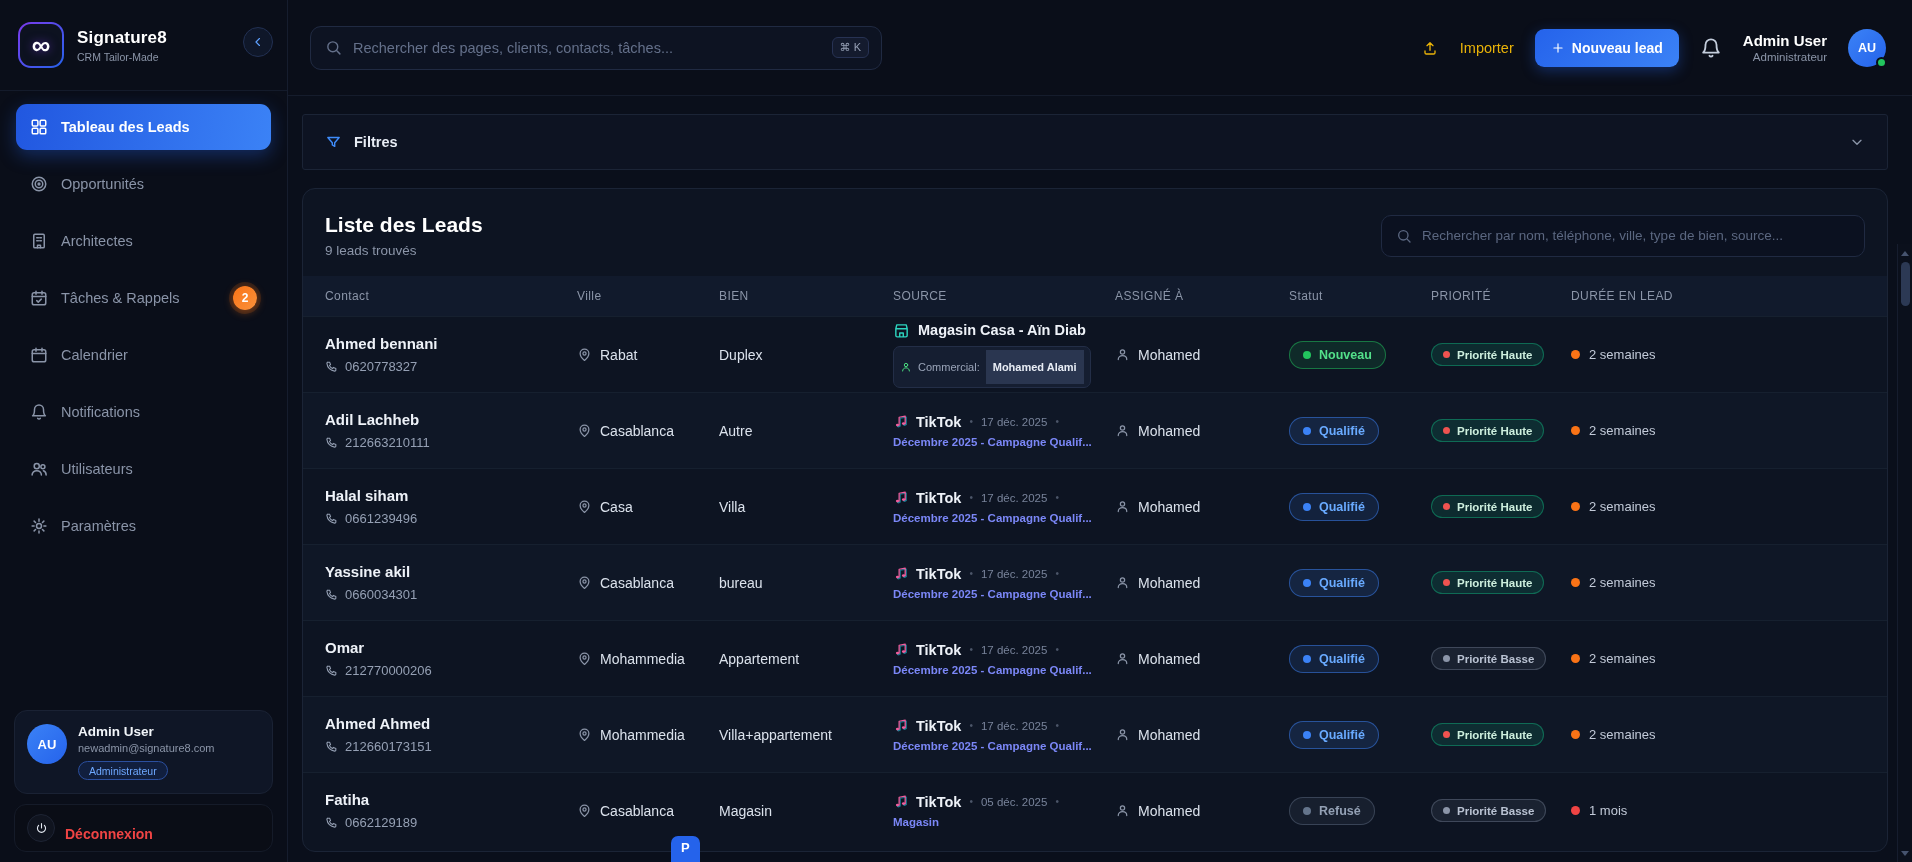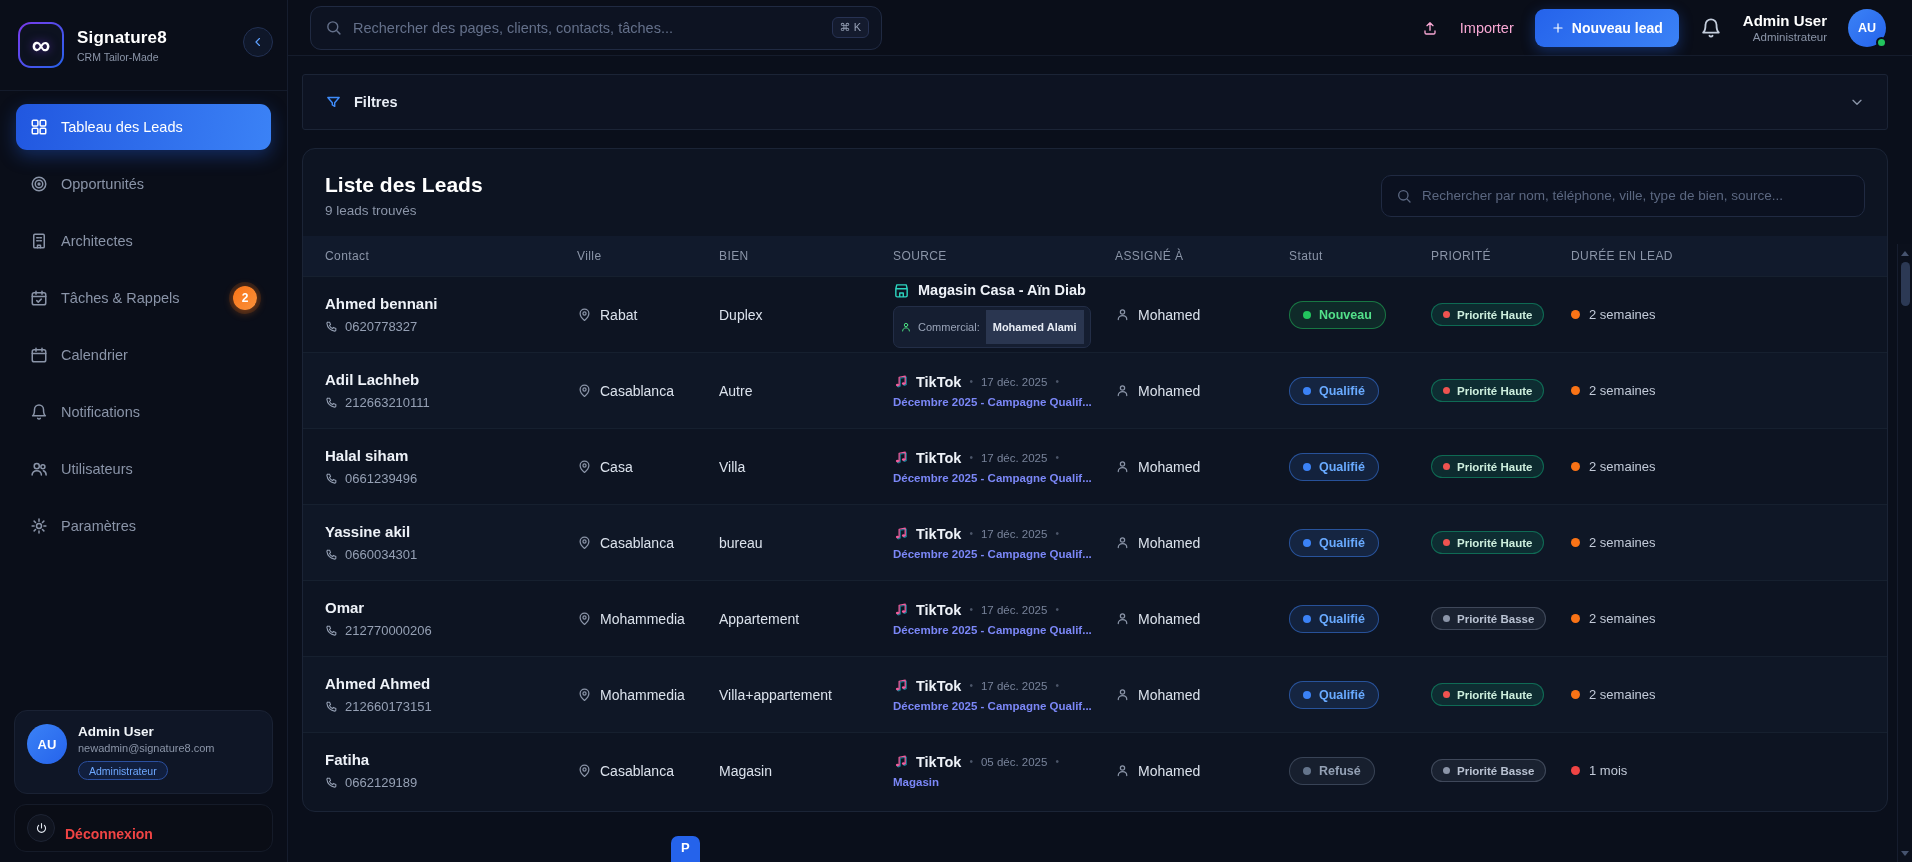--- a/index.html
+++ b/index.html
@@ -17,43 +17,43 @@
 .logo{width:46px;height:46px;border-radius:13px;border:2px solid transparent;background:linear-gradient(#0d1220,#0d1220) padding-box,linear-gradient(135deg,#7c3aed,#2563eb) border-box;display:flex;align-items:center;justify-content:center;flex-shrink:0}
 .logo-glyph{font-size:26px;font-weight:700;color:#fff;line-height:1;text-shadow:0 0 10px rgba(124,58,237,.6)}
 .brand-name{font-size:17px;font-weight:700;color:#fff;letter-spacing:.2px}
 .brand-tagline{font-size:10.5px;color:#8b95a8;margin-top:3px}
 .collapse-btn{position:absolute;right:14px;top:27px;width:30px;height:30px;border-radius:50%;background:#0f1729;border:1px solid #223052;color:#5ea0ff;display:flex;align-items:center;justify-content:center;cursor:pointer}
 .collapse-btn [data-icon]{width:14px;height:14px}
 
 .nav{flex:1;padding:13px 16px 0;overflow:hidden}
 .nav-item{display:flex;align-items:center;gap:13px;height:46px;padding:0 14px;border-radius:11px;color:#8a94a8;font-size:14.5px;margin-bottom:11px;cursor:pointer;position:relative}
 .nav-item .nav-ic{width:18px;height:18px}
-.nav-item.active{background:linear-gradient(100deg,#2157e0,#3b82f6);color:#fff;font-weight:400;box-shadow:0 6px 18px rgba(37,99,235,.35)}
+.nav-item.active{background:linear-gradient(100deg,#2157e0,#3b82f6);color:#fff;font-weight:700;box-shadow:0 6px 18px rgba(37,99,235,.35)}
 .nav-badge{margin-left:auto;width:24px;height:24px;border-radius:50%;background:linear-gradient(135deg,#f97316,#fb923c);color:#fff;font-size:12px;font-weight:700;display:flex;align-items:center;justify-content:center;box-shadow:0 0 0 4px rgba(249,115,22,.15),0 2px 10px rgba(249,115,22,.45)}
 
 .sidebar-bottom{padding:0 14px 10px}
 .user-card{display:flex;gap:11px;background:#0f1626;border:1px solid #1a2234;border-radius:13px;padding:13px 12px;margin-bottom:10px;cursor:pointer}
 .avatar{width:40px;height:40px;border-radius:50%;background:linear-gradient(135deg,#3b82f6,#2563eb);color:#fff;font-size:13px;font-weight:700;display:flex;align-items:center;justify-content:center;flex-shrink:0}
 .user-name{font-size:13.5px;font-weight:700;color:#f1f5f9}
 .user-email{font-size:11px;color:#8b95a8;margin-top:3px}
 .role-badge{display:inline-block;margin-top:7px;font-size:10.5px;color:#6ea8fe;border:1px solid #2b4f9e;background:rgba(37,99,235,.12);border-radius:999px;padding:2.5px 10px}
 .logout{display:flex;align-items:flex-end;gap:10px;background:#0a0d16;border:1px solid #151b29;border-radius:12px;padding:9px 12px;color:#ef4444;font-size:14px;font-weight:600;cursor:pointer}
 .logout-circle{width:28px;height:28px;border-radius:50%;background:#10141f;border:1px solid #1d2333;display:flex;align-items:center;justify-content:center;color:#e5eaf3;flex-shrink:0}
 .logout-circle [data-icon]{width:13px;height:13px}
 
 
 .main{flex:1;display:flex;flex-direction:column;min-width:0}
-.topbar{height:56px;background:#0a0e19;border-bottom:1px solid #151c2c;display:flex;align-items:center;padding:0 26px 0 22px;flex-shrink:0}
+.topbar{height:96px;background:#0a0e19;border-bottom:1px solid #151c2c;display:flex;align-items:center;padding:0 26px 0 22px;flex-shrink:0}
 .global-search{width:572px;height:44px;background:#0d1322;border:1px solid #202a42;border-radius:11px;display:flex;align-items:center;gap:11px;padding:0 12px 0 14px;cursor:text}
 .ic-search{width:17px;height:17px;color:#64708a}
 .global-search input{flex:1;background:transparent;border:none;outline:none;color:#dfe5f0;font-size:14.5px;min-width:0}
 .global-search input::placeholder{color:#64708a}
 .kbd{background:#141b2e;border:1px solid #273253;border-radius:6px;padding:3px 7px;font-size:11px;color:#96a0b5;white-space:nowrap}
 .topbar-right{margin-left:auto;display:flex;align-items:center;gap:21px}
-.importer{display:flex;align-items:center;gap:22px;color:#f9a8d4;font-size:14.5px;cursor:pointer}
+.importer{display:flex;align-items:center;gap:22px;color:#eab308;font-size:14.5px;cursor:pointer}
 .importer [data-icon]{width:16px;height:16px}
 .new-lead{display:flex;align-items:center;gap:7px;background:linear-gradient(135deg,#2563eb,#3b82f6);border:none;color:#fff;font-size:14px;font-weight:600;border-radius:9px;padding:11px 16px;cursor:pointer;box-shadow:0 4px 14px rgba(37,99,235,.35)}
 .new-lead [data-icon]{width:14px;height:14px}
 .bell-btn{width:22px;height:22px;color:#c4cddc;cursor:pointer}
 .bell-btn [data-icon]{width:22px;height:22px}
 .user-block{text-align:right}
 .u-name{font-size:15px;font-weight:700;color:#fff}
 .u-role{font-size:11.5px;color:#8b95a8;margin-top:2px}
 .h-avatar{position:relative;width:38px;height:38px;border-radius:50%;background:linear-gradient(135deg,#3b82f6,#2563eb);display:flex;align-items:center;justify-content:center;font-size:12.5px;font-weight:700;color:#fff;cursor:pointer}
 .online-dot{position:absolute;right:-1px;bottom:-1px;width:11px;height:11px;border-radius:50%;background:#22c55e;border:2px solid #0a0e19}

